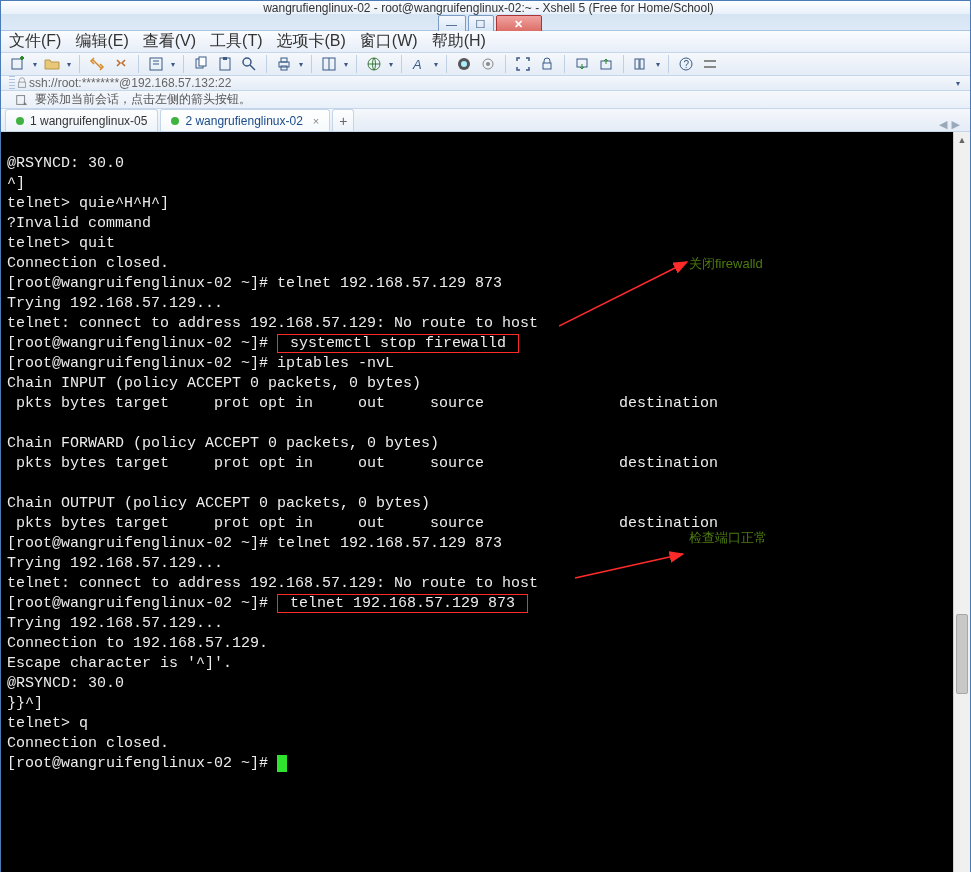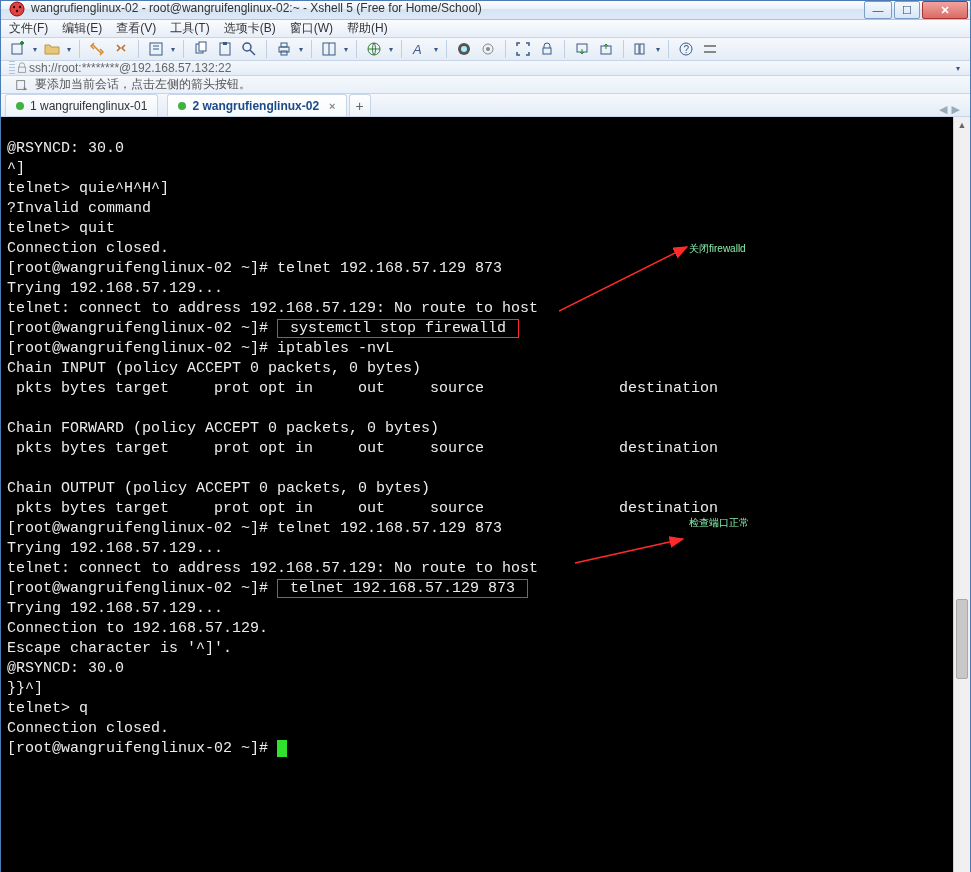--- a/index.html
+++ b/index.html
@@ -1,63 +1,63 @@
 <!DOCTYPE html>
 <html><head>
 <meta charset="utf-8">
 <style>
 * { margin: 0; padding: 0; box-sizing: border-box; }
 body { font-family: "Microsoft YaHei", "Segoe UI", Tahoma, sans-serif; font-size: 12px; background: #fff; width: 971px; height: 872px; overflow: hidden; position: relative; }
 
 
 .window { width: 100%; height: 100%; border: 1px solid #4a7bb5; display: flex; flex-direction: column; }
-.titlebar { background: linear-gradient(to bottom, #fdfeff 0%, #e8f0fa 45%, #d5e4f3 46%, #dde9f7 100%); height: 30px; display: flex; align-items: flex-start; padding: 0 2px 0 8px; border-bottom: 1px solid #a9c4e2; }
+.titlebar { background: linear-gradient(to bottom, #fdfeff 0%, #e8f0fa 45%, #d5e4f3 46%, #dde9f7 100%); height: 30px; display: flex; align-items: center; padding: 0 2px 0 8px; border-bottom: 1px solid #a9c4e2; flex-direction: column; }
 .titlebar .icon { width: 16px; height: 16px; margin-right: 6px; }
 .titlebar .title { flex: 1; color: #333; font-size: 12px; }
 .winbtns { display: flex; }
 .winbtn { width: 28px; height: 18px; margin-left: 2px; border: 1px solid #7a9cc6; border-radius: 2px; background: linear-gradient(#f4f8fd,#d7e6f6); display: flex; align-items: center; justify-content: center; font-size: 11px; color: #2b4a73; cursor: default; }
 .winbtn.max { width: 26px; }
 .winbtn.close { width: 46px; background: linear-gradient(#f1a3a0,#d96b64); border-color: #a33; color: #fff; font-weight: bold; }
 
 
-.menubar { background: linear-gradient(#fafcfe,#e7eef8); height: 22px; display: flex; align-items: center; padding: 0 8px; border-bottom: 1px solid #c6d6ea; font-size: 12px; color: #333; }
+.menubar { background: linear-gradient(#fafcfe,#e7eef8); height: 22px; display: flex; align-items: center; padding: 0 8px; border-bottom: 1px solid #c6d6ea; font-size: 16px; color: #333; }
 .menubar span { margin-right: 14px; cursor: default; }
 
 
 .toolbar { background: linear-gradient(#f5f8fc,#e4ecf6); height: 30px; display: flex; align-items: center; padding: 0 6px; border-bottom: 1px solid #c6d6ea; gap: 2px; }
 .tbtn { width: 22px; height: 22px; display: flex; align-items: center; justify-content: center; color: #3a5a85; cursor: default; border-radius: 2px; }
 .tbtn svg { width: 16px; height: 16px; }
 .tsep { width: 1px; height: 18px; background: #c0d0e4; margin: 0 4px; }
 .tdrop { width: 8px; display:flex; align-items:center; justify-content:center; color:#3a5a85; font-size:8px; }
 
 
 .addrbar { background: linear-gradient(#f5f8fc,#e4ecf6); height: 26px; display: flex; align-items: center; padding: 0 8px; border-bottom: 1px solid #c6d6ea; color: #666; font-size: 12px; }
 .addrbar .grip { width: 6px; height: 14px; background: repeating-linear-gradient(#b0c4de,#b0c4de 1px,transparent 1px,transparent 3px); }
 
 
 .hintbar { background: linear-gradient(#f5f8fc,#e9f0f9); height: 26px; display: flex; align-items: center; padding: 0 8px; border-bottom: 1px solid #c6d6ea; color: #555; font-size: 12px; gap: 6px; }
 
 
 .tabbar { background: linear-gradient(#f5f8fc,#e4ecf6); height: 26px; display: flex; align-items: flex-end; padding: 0 4px; border-bottom: 1px solid #c6d6ea; }
 .tab { height: 22px; padding: 0 10px; display: flex; align-items: center; gap: 6px; border: 1px solid #c6d6ea; border-bottom: none; border-radius: 3px 3px 0 0; background: linear-gradient(#fefefe,#edf3fa); margin-right: 2px; font-size: 12px; color: #333; cursor: default; }
-.tab.active { background: linear-gradient(#fff,#f6fafc); font-weight: bold; color: #1a4a8a; margin-left: 7px; }
+.tab.active { background: linear-gradient(#fff,#f6fafc); font-weight: normal; color: #1a4a8a; }
 .tab .dot { width: 8px; height: 8px; border-radius: 50%; }
 .tab .dot.green { background: #3fb23f; }
 .tab .closex { color: #888; font-size: 11px; margin-left: 4px; }
 .tab.add { width: 22px; padding: 0; justify-content: center; font-size: 14px; color: #666; }
 .tabspacer { flex: 1; }
 .tabnav { display: flex; align-items: center; gap: 4px; padding: 0 6px; color: #9ab; font-size: 11px; }
 
 
 .termwrap { flex: 1; background: #fff; display: flex; position: relative; }
 .terminal { flex: 1; background: #000; color: #ececec; font-family: "Consolas","Courier New",monospace; font-size: 15px; line-height: 20px; padding: 2px 6px; white-space: pre; overflow: hidden; position: relative; }
 .terminal .line { white-space: pre; font-family: Liberation Mono, monospace; }
 .cursor { display: inline-block; width: 10px; height: 17px; background: #2ee22e; vertical-align: text-bottom; }
 .redbox { border: 1px solid #ff2a2a; padding: 0 12px; }
-.annot { position: absolute; color: #86efac; font-family: "Microsoft YaHei",sans-serif; font-size: 10px; pointer-events: none; text-align: center; }
+.annot { position: absolute; color: #4d7c0f; font-family: "Microsoft YaHei",sans-serif; font-size: 13px; pointer-events: none; text-align: center; }
 .arrow-svg { position: absolute; pointer-events: none; }
 
 .vscroll { width: 17px; background: #f0f0f0; border-left: 1px solid #d0d0d0; position: relative; }
 .vscroll .thumb { position: absolute; left: 2px; right: 2px; top: 60%; height: 80px; background: #c8c8c8; border: 1px solid #a8a8a8; border-radius: 2px; }
 .vscroll .arr { position:absolute; left:0; right:0; height:16px; display:flex; align-items:center; justify-content:center; color:#666; font-size:9px; }
 .vscroll .arr.top{ top:0 }
 
 
 .bug { width:16px; height:16px; }
 </style>
@@ -253,21 +253,21 @@
     <svg width="14" height="14" viewBox="0 0 16 16">
         <rect x="2" y="3" width="9" height="10" fill="none" stroke="#777"></rect>
         <path d="M10 10l4 3-4 1z" fill="#777"></path>
       </svg>
     <div>要添加当前会话，点击左侧的箭头按钮。</div>
   </div>
 
   <div class="tabbar">
     <div class="tab">
       <span class="dot green"></span>
-      <span>1 wangruifenglinux-01</span>
+      <span>1 wangruifenglinux-05</span>
     </div>
     <div class="tab active">
       <span class="dot green"></span>
       <span>2 wangrufienglinux-02</span>
       <span class="closex">×</span>
     </div>
     <div class="tab add">+</div>
     <div class="tabspacer"></div>
     <div class="tabnav">
       <span>◀</span>

